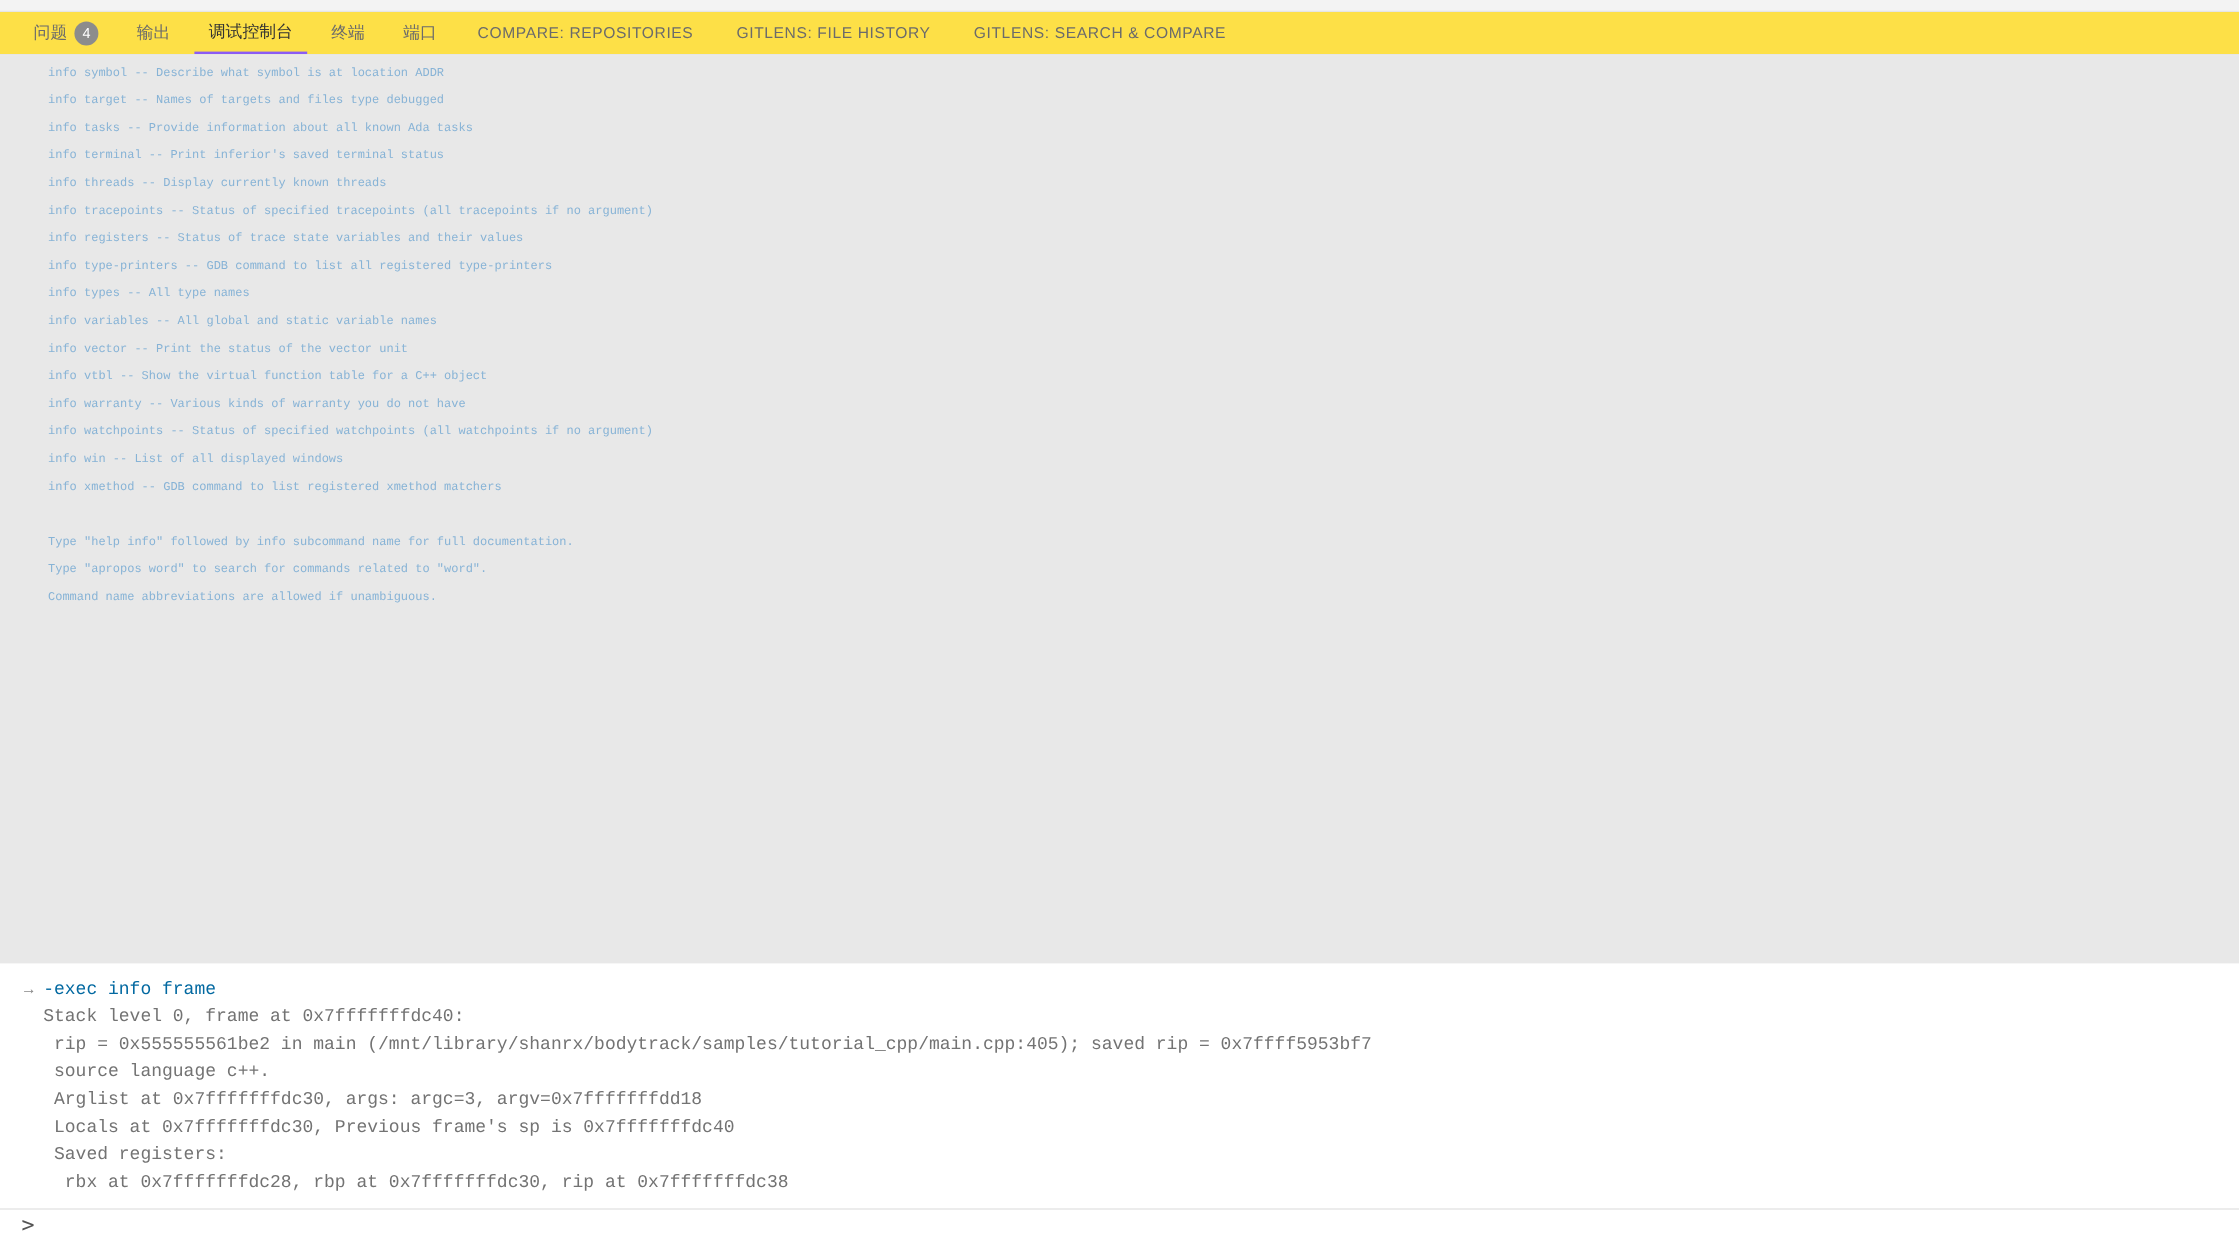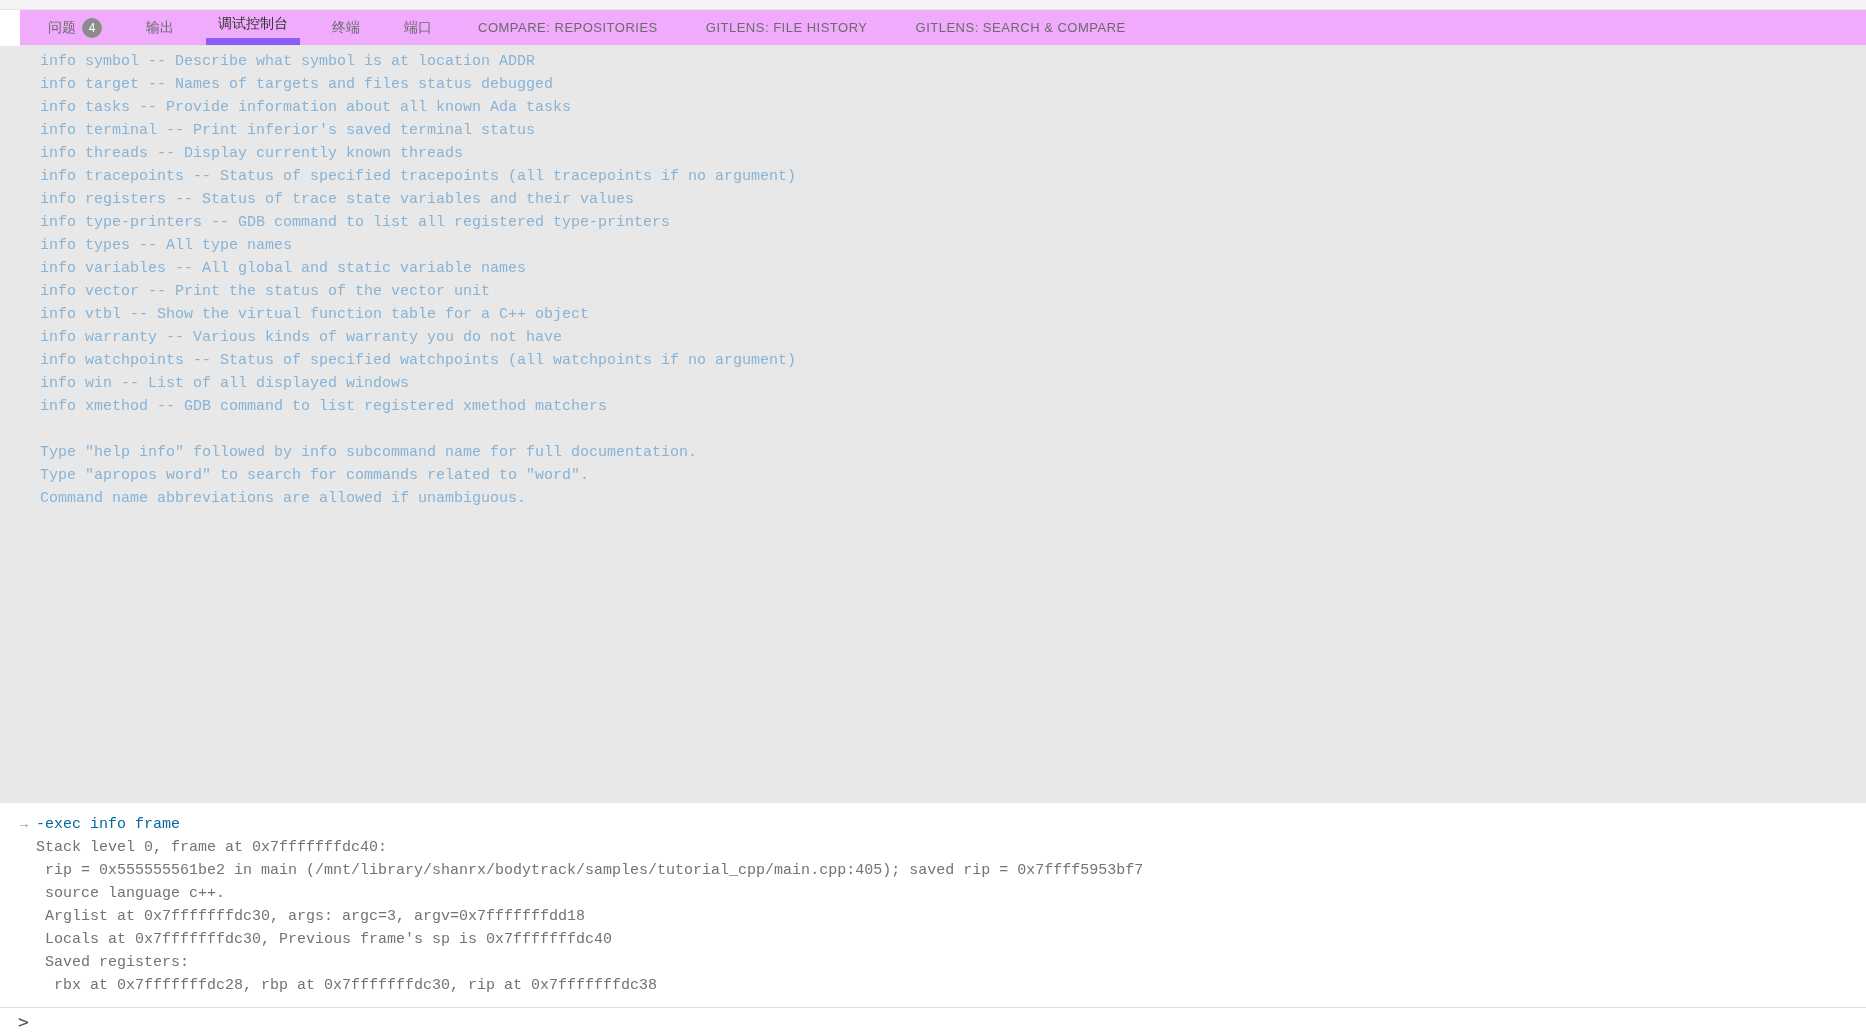--- a/index.html
+++ b/index.html
@@ -17,40 +17,39 @@
       flex-direction: column;
     }
     .top-strip {
       height: 10px;
       background: #f3f3f3;
       border-bottom: 1px solid #e5e5e5;
     }
     .tab-bar {
       display: flex;
       align-items: center;
-      background: #f0abfc;
+      background: #fde047;
       border-bottom: 1px solid #e5e5e5;
       height: 36px;
       padding: 0 16px;
       font-size: 14px;
       color: #6b6b6b;
-      gap: 20px;
-      margin-left: 20px;
+      gap: 8px;
     }
     .tab-item {
       padding: 8px 12px;
       cursor: pointer;
       display: flex;
       align-items: center;
       gap: 6px;
       height: 100%;
       color: #6b6b6b;
     }
     .tab-item.active {
-      border-bottom: 7px solid #8b5cf6;
+      border-bottom: 2px solid #8b5cf6;
       color: #333;
     }
     .badge {
       background: #8c8c8c;
       color: #fff;
       border-radius: 50%;
       width: 20px;
       height: 20px;
       display: inline-flex;
       align-items: center;
@@ -61,21 +60,21 @@
       font-size: 13px;
       letter-spacing: 0.5px;
       padding: 8px 14px;
     }
     .output-panel {
       flex: 1;
       overflow-y: auto;
       background: #e8e8e8;
       padding: 4px 40px;
       font-family: "Consolas", "Courier New", monospace;
-      font-size: 15px;
+      font-size: 10px;
       line-height: 23px;
     }
     .output-line {
       color: #87b3d6;
       white-space: pre;
     }
     .command-section {
       background: #ffffff;
       padding: 10px 20px 10px 20px;
       font-family: "Consolas", "Courier New", monospace;
@@ -143,21 +142,21 @@
   <div class="tab-item gitlens-tab">
     <span>GITLENS: FILE HISTORY</span>
   </div>
   <div class="tab-item gitlens-tab">
     <span>GITLENS: SEARCH &amp; COMPARE</span>
   </div>
 </div>
 
 <div class="output-panel" id="gdb-output">
     <div class="output-line">info symbol -- Describe what symbol is at location ADDR</div>
-    <div class="output-line">info target -- Names of targets and files status debugged</div>
+    <div class="output-line">info target -- Names of targets and files type debugged</div>
     <div class="output-line">info tasks -- Provide information about all known Ada tasks</div>
     <div class="output-line">info terminal -- Print inferior's saved terminal status</div>
     <div class="output-line">info threads -- Display currently known threads</div>
     <div class="output-line">info tracepoints -- Status of specified tracepoints (all tracepoints if no argument)</div>
     <div class="output-line">info registers -- Status of trace state variables and their values</div>
     <div class="output-line">info type-printers -- GDB command to list all registered type-printers</div>
     <div class="output-line">info types -- All type names</div>
     <div class="output-line">info variables -- All global and static variable names</div>
     <div class="output-line">info vector -- Print the status of the vector unit</div>
     <div class="output-line">info vtbl -- Show the virtual function table for a C++ object</div>

